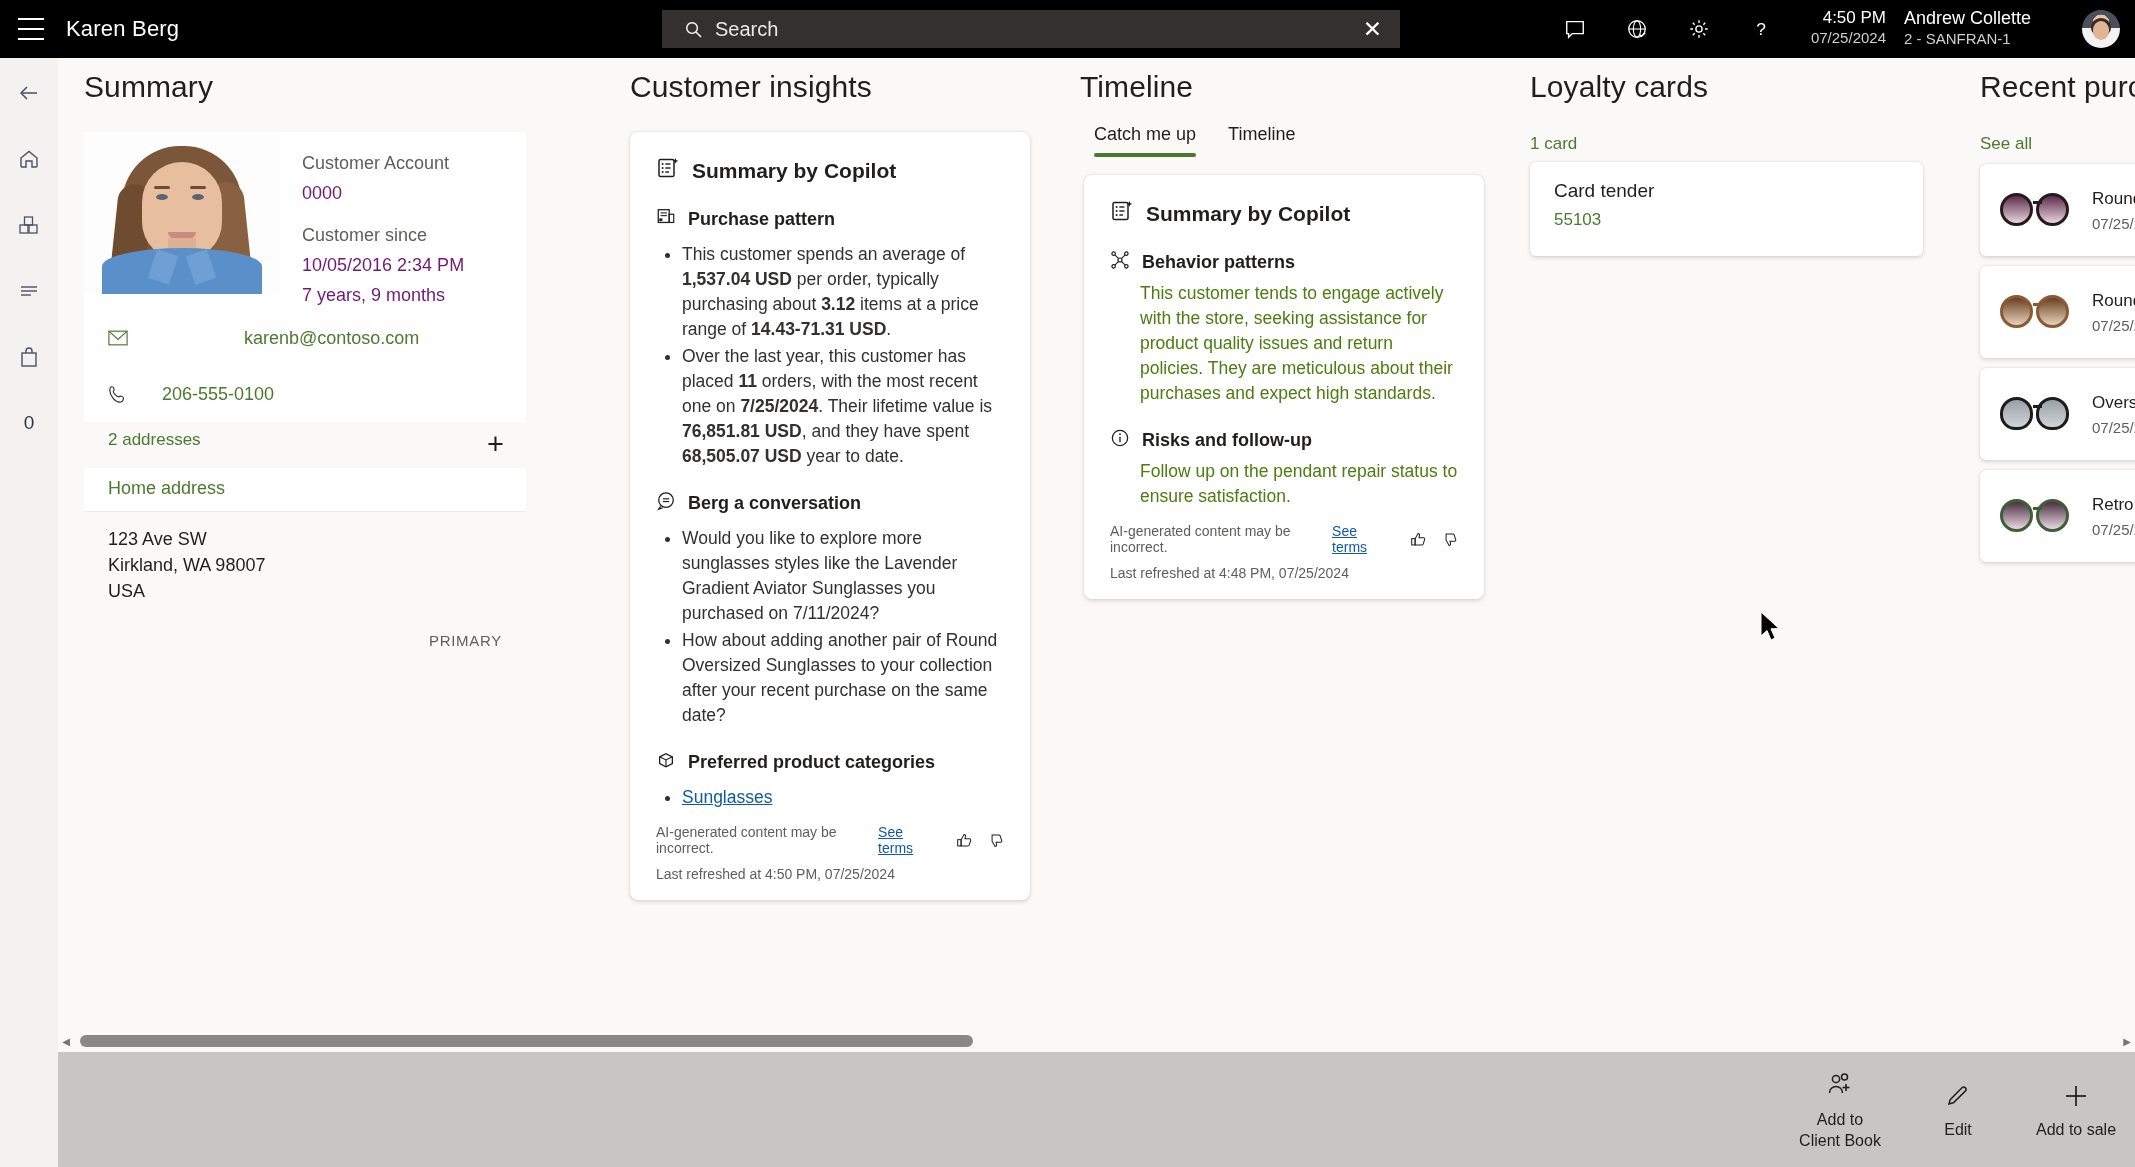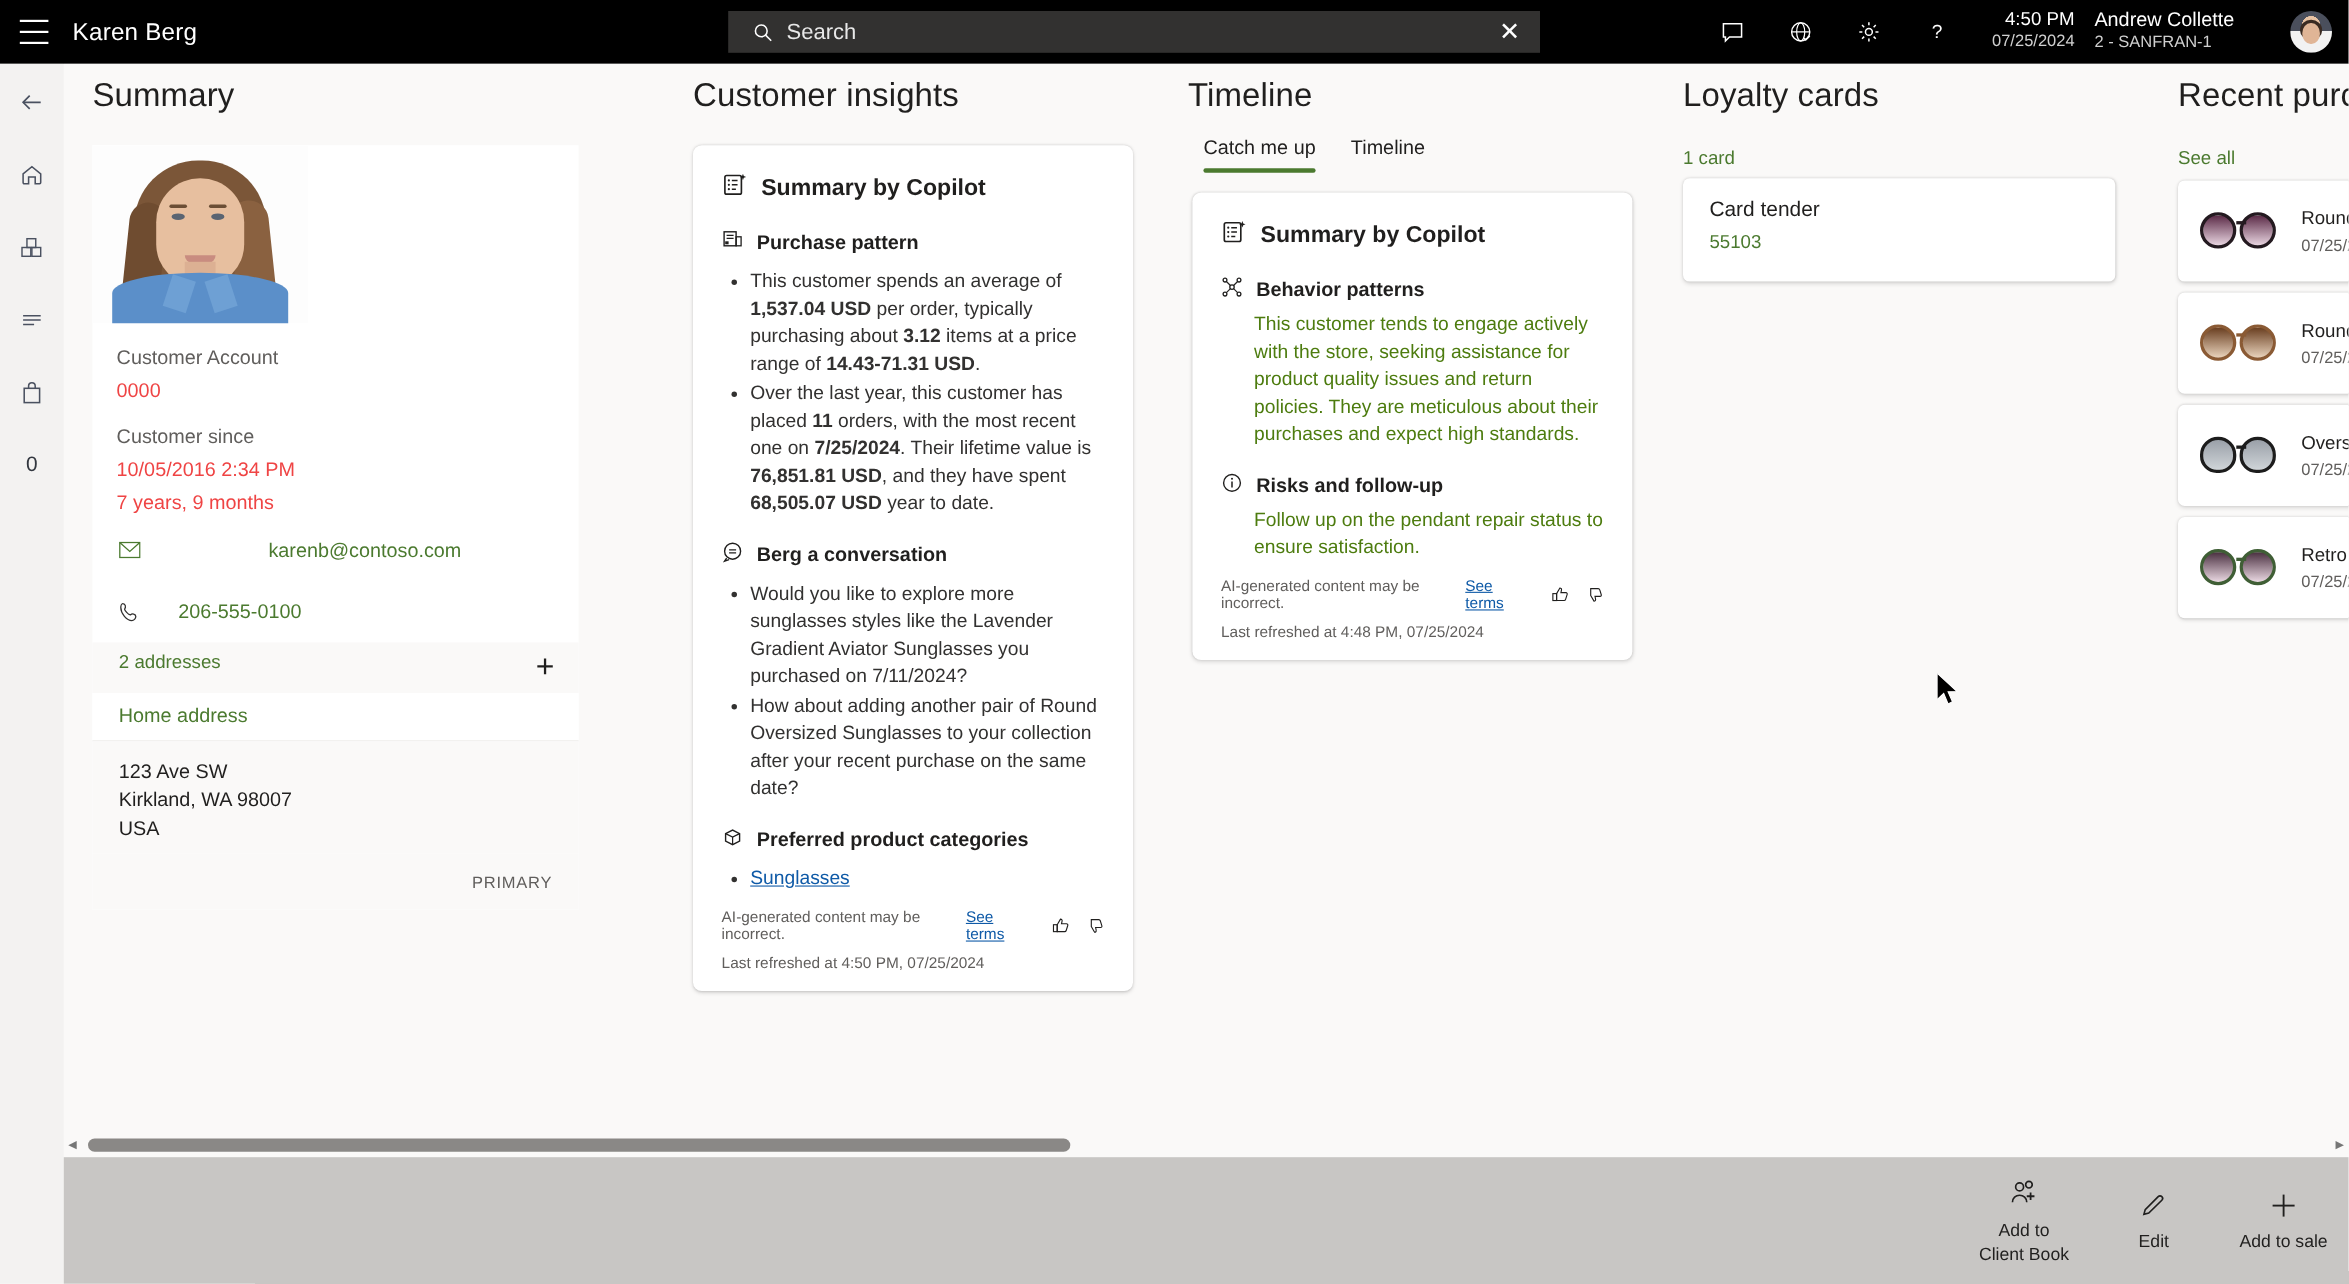--- a/index.html
+++ b/index.html
@@ -75,21 +75,21 @@
   .content {
     position: absolute; left: 58px; top: 58px; width: 2077px; height: 972px;
     background: #faf9f8; overflow: hidden;
   }
   .col { position: absolute; top: 0; }
   .coltitle { font-size: 30px; font-weight: 400; color: #201f1e; letter-spacing: .1px; }
 
   
   #colSummary { left: 26px; top: 12px; width: 500px; }
   .profcard { margin-top: 28px; width: 442px; background: #fff; }
-  .profrow { display: flex; flex-direction: column; }
+  .profrow { display: flex; }
   .photo {
     width: 196px; height: 162px; flex: none; overflow: hidden; position: relative;
     background: #ffffff;
   }
   .photo .bg { position:absolute; inset:0; background:#fdfdfd; }
   .photo .hair {
     position:absolute; left: 38px; top: 14px; width: 120px; height: 128px;
     border-radius: 58px 58px 44px 44px; background:#7b5638;
   }
   .photo .hairL { position:absolute; left: 30px; top: 52px; width: 34px; height: 104px; border-radius: 18px; background:#6f4c30; transform: rotate(6deg); }
@@ -106,21 +106,21 @@
   .photo .shirt {
     position:absolute; left: 18px; bottom: 0; width: 160px; height: 46px;
     background:#5b8fc9; border-radius: 50% 50% 0 0 / 40% 40% 0 0;
   }
   .photo .collarL { position:absolute; left: 68px; bottom: 12px; width: 22px; height: 30px; background:#6ea0d4; transform: rotate(18deg); }
   .photo .collarR { position:absolute; left: 106px; bottom: 12px; width: 22px; height: 30px; background:#6ea0d4; transform: rotate(-18deg); }
   .photo .neck { position:absolute; left: 84px; bottom: 30px; width: 28px; height: 26px; background:#dcb093; }
 
   .profmeta { padding: 16px 0 0 22px; }
   .lbl { font-size: 18px; color: #605e5c; line-height: 30px; }
-  .val { font-size: 18px; color: #ef4444; line-height: 30px; }
+  .val { font-size: 18px; color: #701a75; line-height: 30px; }
   .gap10 { height: 12px; }
 
   .contactrow { display:flex; align-items:center; height: 56px; padding-left: 24px; }
   .contactrow .ic { width: 34px; display:flex; align-items:center; color:#4b6a33; }
   .contactlink { color: #4b7a2f; font-size: 18px; cursor:pointer; }
   .email-link { margin-left: 102px; }
   .phone-link { margin-left: 20px; }
 
   .addrhdr {
     display:flex; align-items:flex-start; justify-content: space-between;

